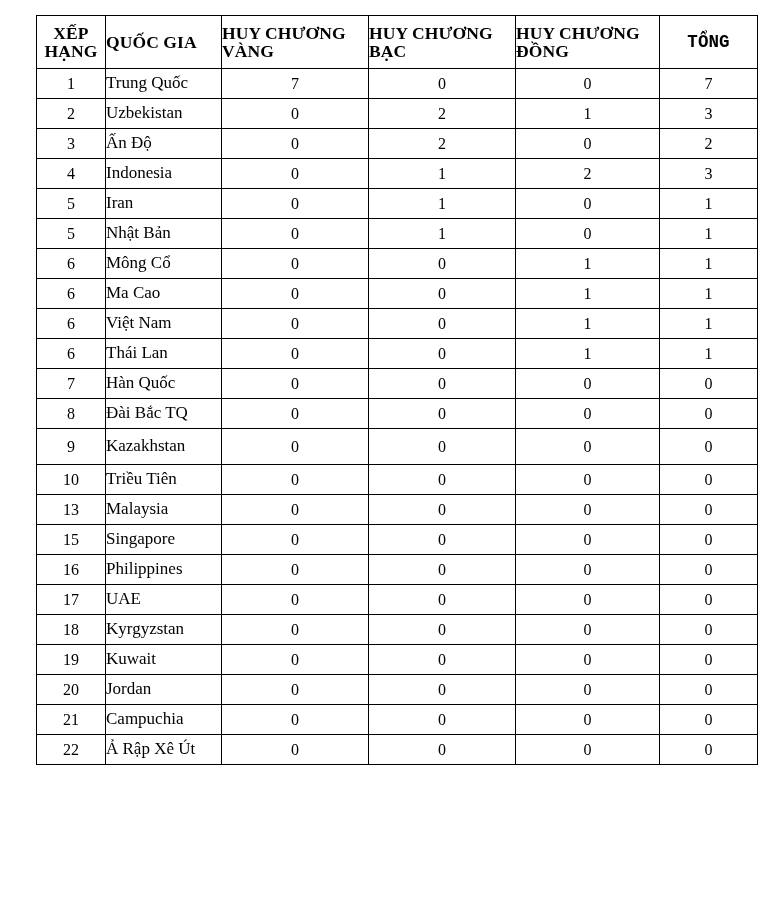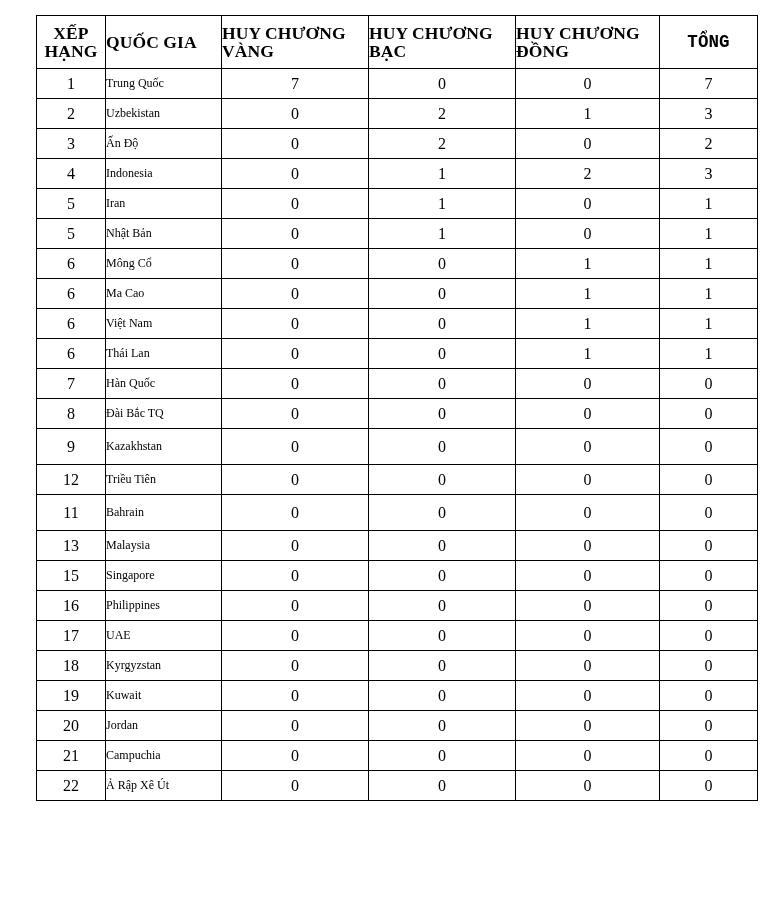--- a/index.html
+++ b/index.html
@@ -92,21 +92,21 @@
     font-size: 17px;
     line-height: 1.1;
   }
   td.rank {
     text-align: center;
     font-size: 16px;
   }
   td.nation {
     text-align: left;
     padding-left: 4px;
-    font-size: 12px;
+    font-size: 17px;
     white-space: nowrap;
   }
   td.num {
     text-align: center;
     font-size: 16px;
   }
 
   
   td.nation.top   { vertical-align: top;    padding-top: 1px; }
   td.rank.bottom  { vertical-align: bottom; padding-bottom: 2px; }
@@ -250,30 +250,22 @@
         </tr>
         <tr class="tall">
           <td class="rank bottom">9</td>
           <td class="nation top">Kazakhstan</td>
           <td class="num">0</td>
           <td class="num top">0</td>
           <td class="num bottom">0</td>
           <td class="num bottom">0</td>
         </tr>
         <tr>
-          <td class="rank">12</td>
+          <td class="rank">10</td>
           <td class="nation">Triều Tiên</td>
-          <td class="num">0</td>
-          <td class="num">0</td>
-          <td class="num">0</td>
-          <td class="num">0</td>
-        </tr>
-        <tr class="tall">
-          <td class="rank bottom">11</td>
-          <td class="nation top">Bahrain</td>
           <td class="num">0</td>
           <td class="num">0</td>
           <td class="num">0</td>
           <td class="num">0</td>
         </tr>
         <tr>
           <td class="rank">13</td>
           <td class="nation">Malaysia</td>
           <td class="num">0</td>
           <td class="num">0</td>

